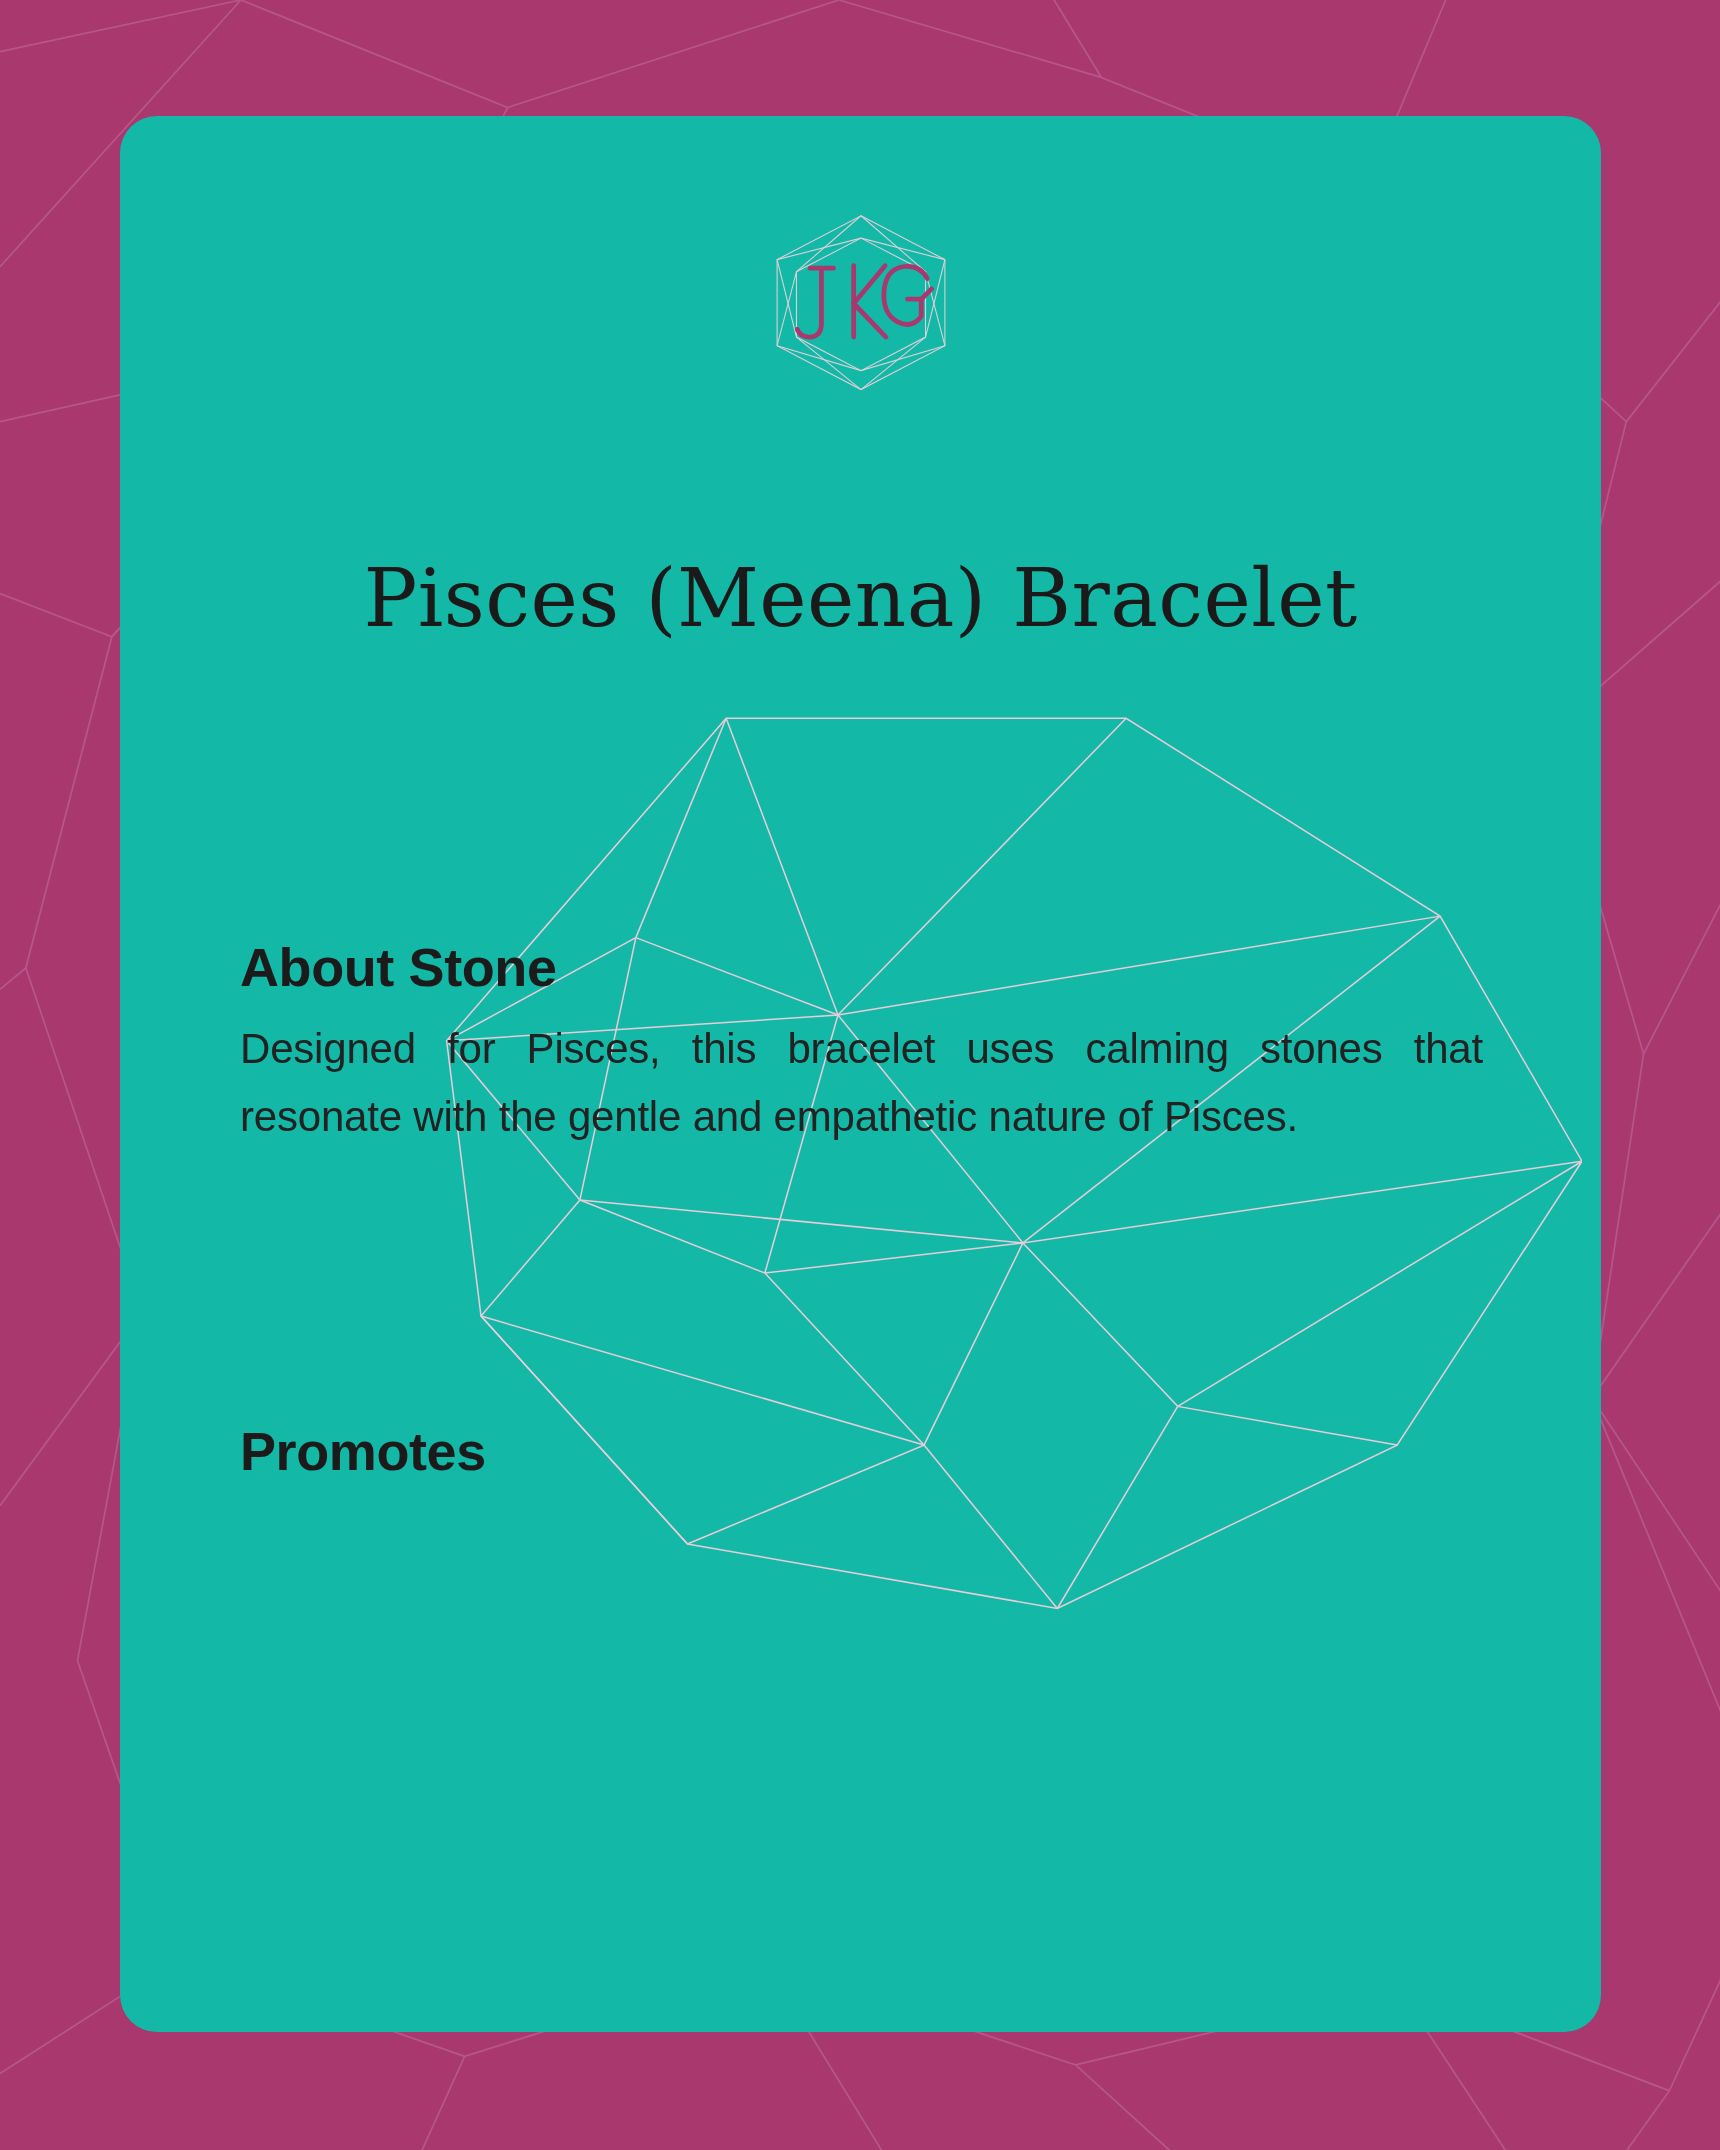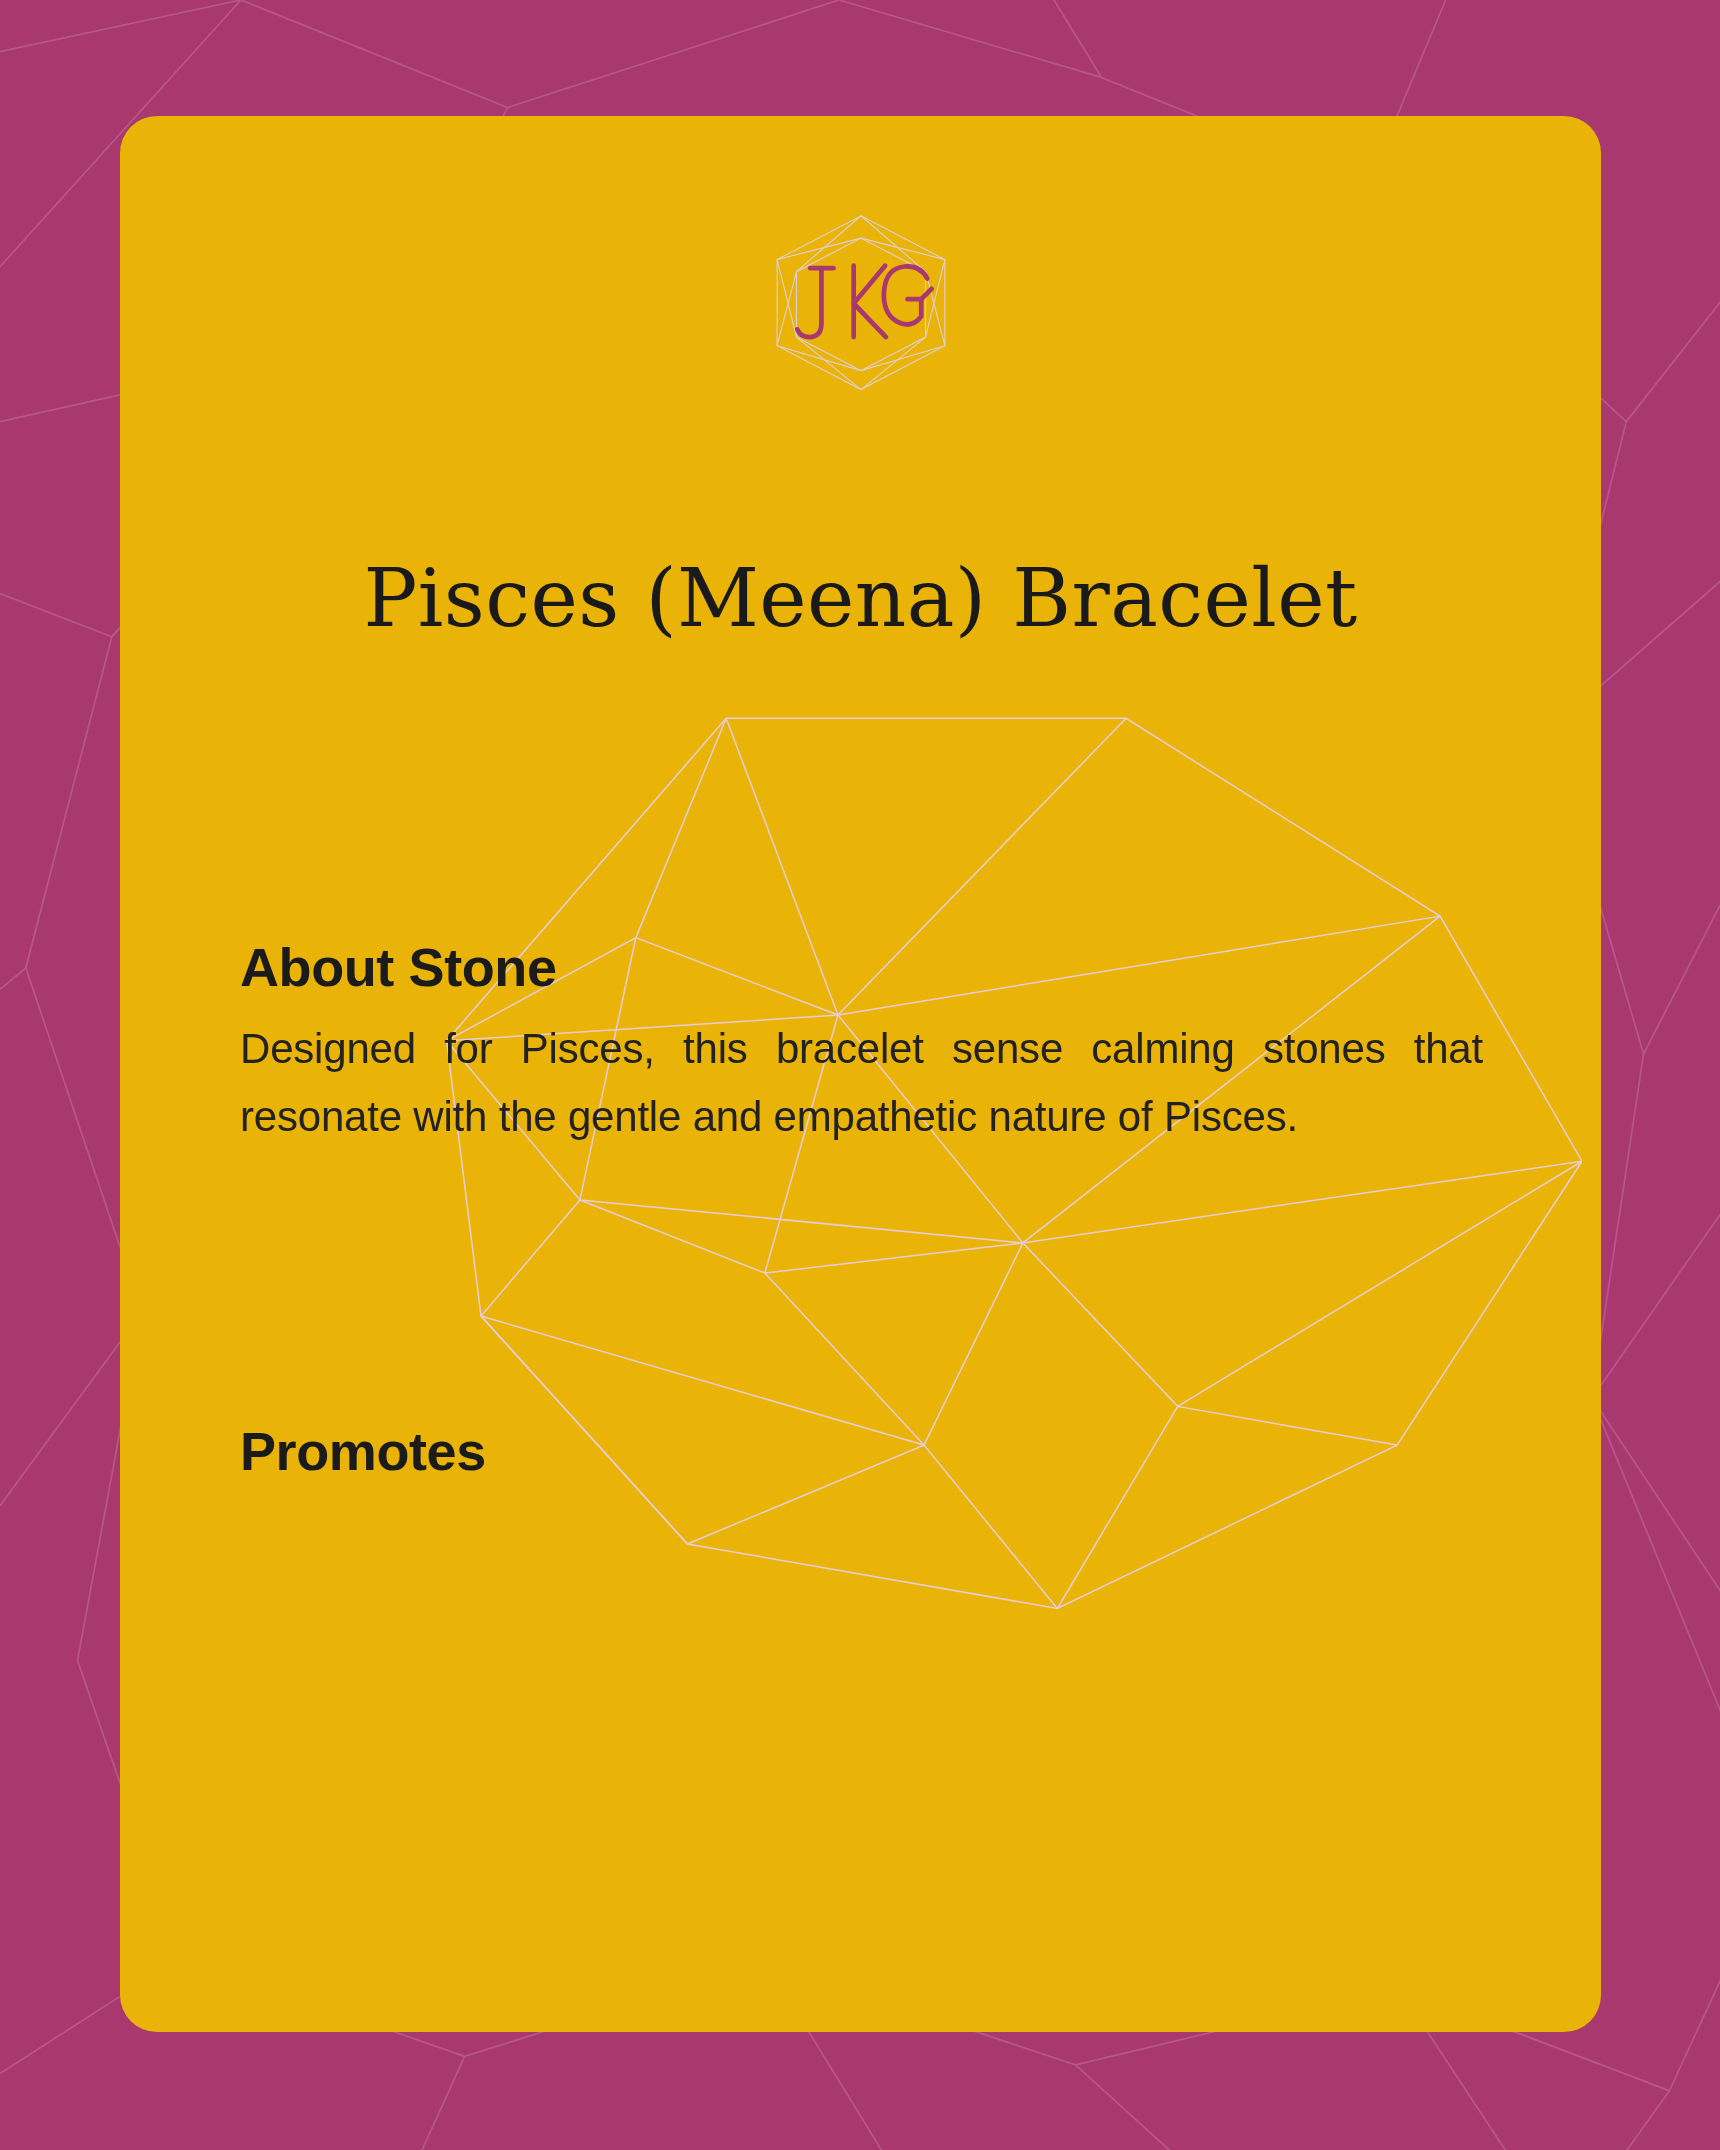--- a/index.html
+++ b/index.html
@@ -26,21 +26,21 @@
     pointer-events: none;
   }
 
   
   #card {
     position: absolute;
     left: 120px;
     top: 116px;
     width: 1481px;
     height: 1916px;
-    background: #eab308;
+    background: #14b8a6;
     border-radius: 37px;
     z-index: 2;
     overflow: hidden;
   }
 
   
   #card-watermark {
     position: absolute;
     left: 275px;
     top: 598px;
@@ -207,21 +207,21 @@
           <path d="M414 164 Q398 132 360 136 Q320 141 314 188 Q308 244 344 264 Q378 282 400 252 L400 212 L368 212"></path>
           <path d="M400 212 L424 188"></path>
         </g>
       </svg>
     </div>
 
     <h1 id="title">Pisces (Meena) Bracelet</h1>
 
     <div class="section" id="section-about">
       <div class="section-heading">About Stone</div>
-      <div class="section-body">Designed for Pisces, this bracelet sense calming stones that resonate with the gentle and empathetic nature of Pisces.</div>
+      <div class="section-body">Designed for Pisces, this bracelet uses calming stones that resonate with the gentle and empathetic nature of Pisces.</div>
     </div>
 
     <div class="section" id="section-benefits">
       <div class="section-heading">Promotes</div>
     </div>
 
   </div>
 </div>
 
 

